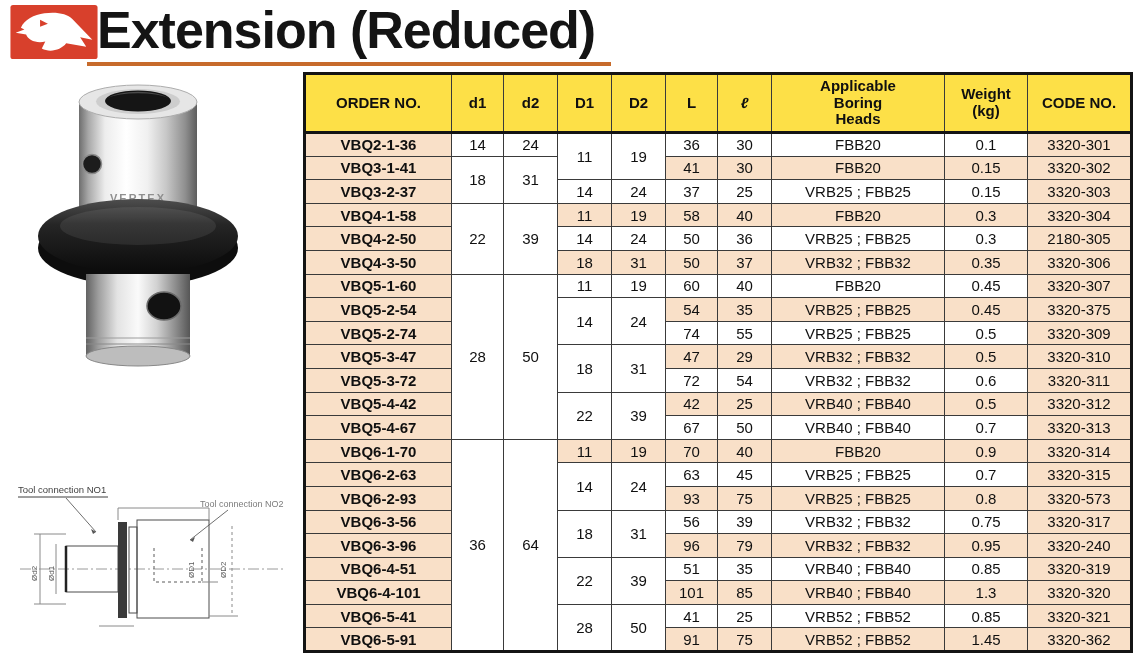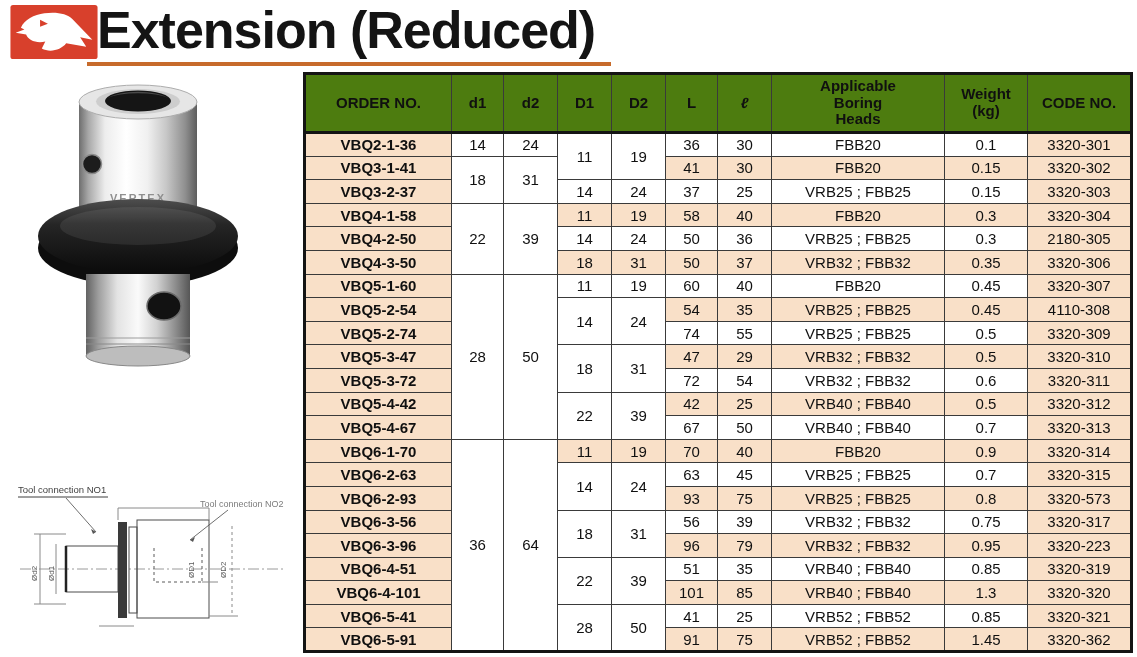--- a/index.html
+++ b/index.html
@@ -22,21 +22,21 @@
   .tech-drawing  { position:absolute; left:4px;  top:476px; }
   svg text { font-family:"Liberation Sans", sans-serif; }
   
   table.spec {
     position:absolute; left:303px; top:72px; width:827px;
     border-collapse:collapse; table-layout:fixed;
     border:3px solid #141414; font-size:15px;
   }
   table.spec th, table.spec td { border:1.5px solid #3a3a3a; padding:0 2px; }
   table.spec th {
-    background:#4d7c0f; font-weight:bold; text-align:center;
+    background:#fde047; font-weight:bold; text-align:center;
     white-space:pre-line; line-height:1.12; font-size:15px;
     border-bottom:3px solid #141414; height:59px; color:#101010;
   }
   table.spec td { height:23.6px; text-align:center; color:#101010; }
   tr.re td { background:#ffffff; }
   tr.ro td { background:#F9E0C8; }
   td.fx { background:#F9E0C8 !important; }
   td.mw { background:#ffffff !important; }
   td.oc { text-align:left; padding-left:8px; font-weight:bold; }
   td.hd { text-align:left; padding-left:10px; }
@@ -254,21 +254,21 @@
       <td class="fx">3320-307</td>
     </tr>
     <tr class="ro">
       <td class="oc fx">VBQ5-2-54</td>
       <td rowspan="2" class="mw">14</td>
       <td rowspan="2" class="mw">24</td>
       <td>54</td>
       <td>35</td>
       <td class="hd">VRB25 ; FBB25</td>
       <td>0.45</td>
-      <td class="fx">4110-308</td>
+      <td class="fx">3320-375</td>
     </tr>
     <tr class="re">
       <td class="oc fx">VBQ5-2-74</td>
       <td>74</td>
       <td>55</td>
       <td class="hd">VRB25 ; FBB25</td>
       <td>0.5</td>
       <td class="fx">3320-309</td>
     </tr>
     <tr class="ro">
@@ -346,21 +346,21 @@
       <td class="hd">VRB32 ; FBB32</td>
       <td>0.75</td>
       <td class="fx">3320-317</td>
     </tr>
     <tr class="ro">
       <td class="oc fx">VBQ6-3-96</td>
       <td>96</td>
       <td>79</td>
       <td class="hd">VRB32 ; FBB32</td>
       <td>0.95</td>
-      <td class="fx">3320-223</td>
+      <td class="fx">3320-240</td>
     </tr>
     <tr class="re">
       <td class="oc fx">VBQ6-4-51</td>
       <td rowspan="2" class="mw">22</td>
       <td rowspan="2" class="mw">39</td>
       <td>51</td>
       <td>35</td>
       <td class="hd">VRB40 ; FBB40</td>
       <td>0.85</td>
       <td class="fx">3320-319</td>

